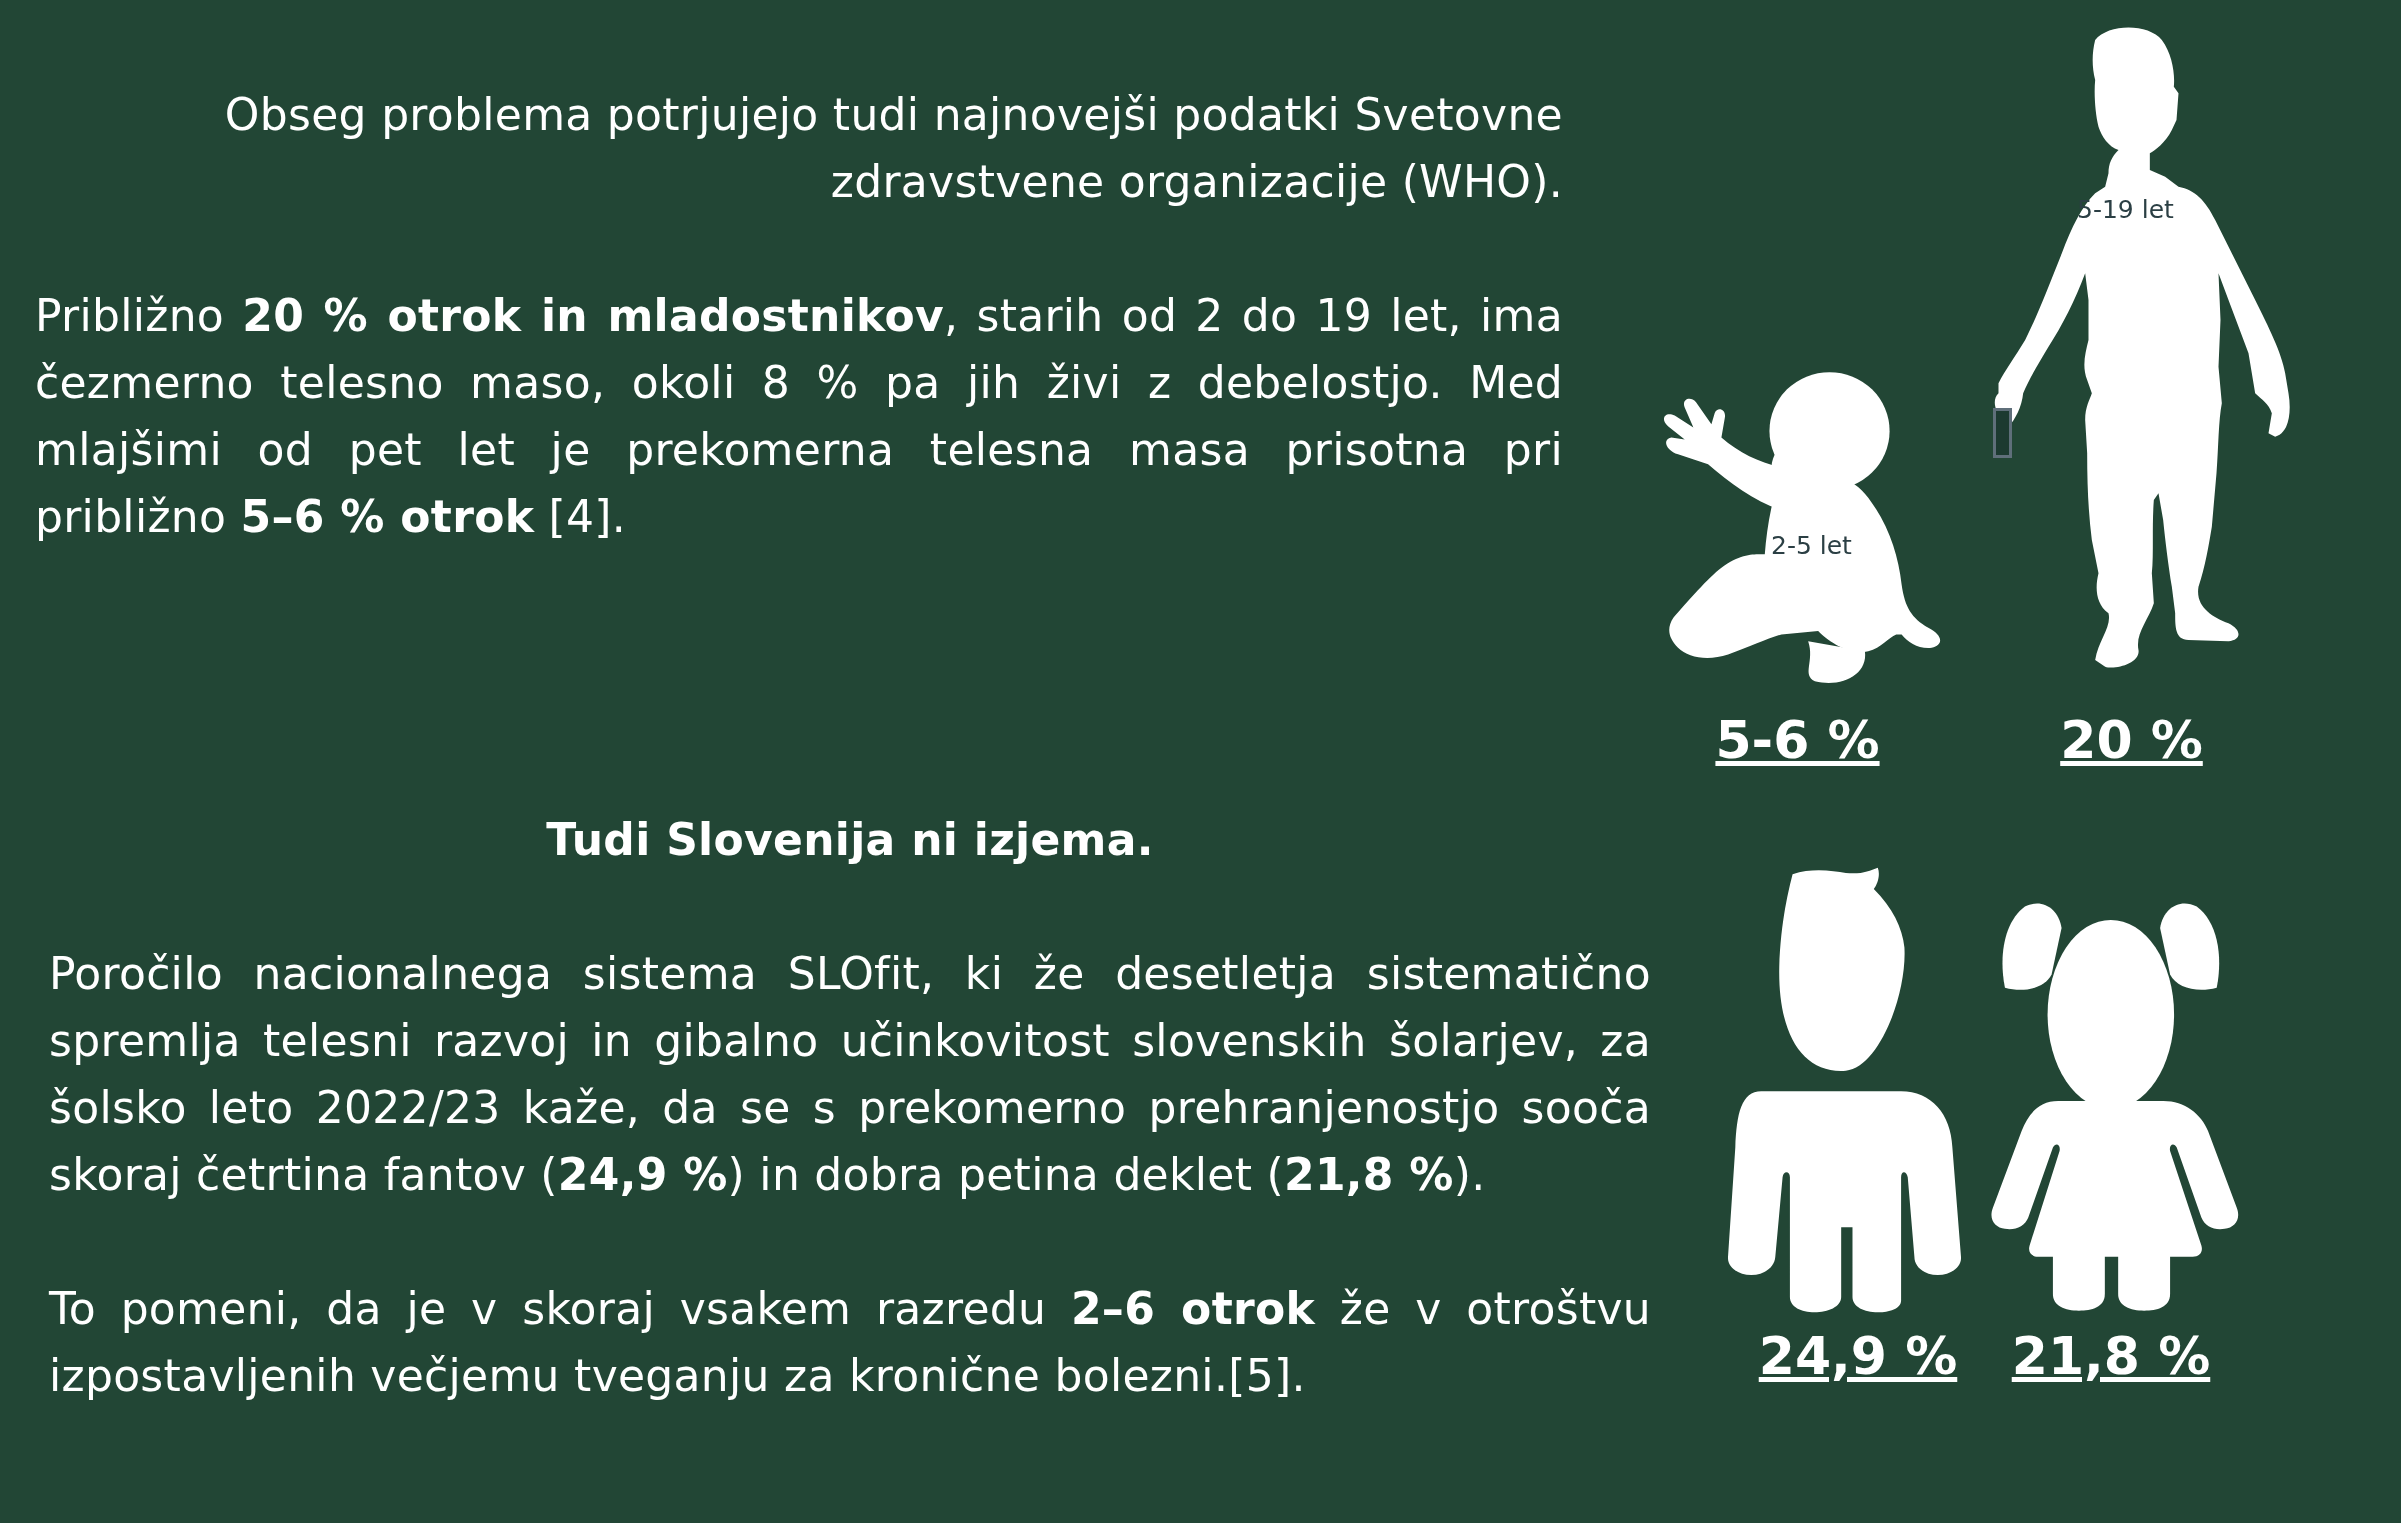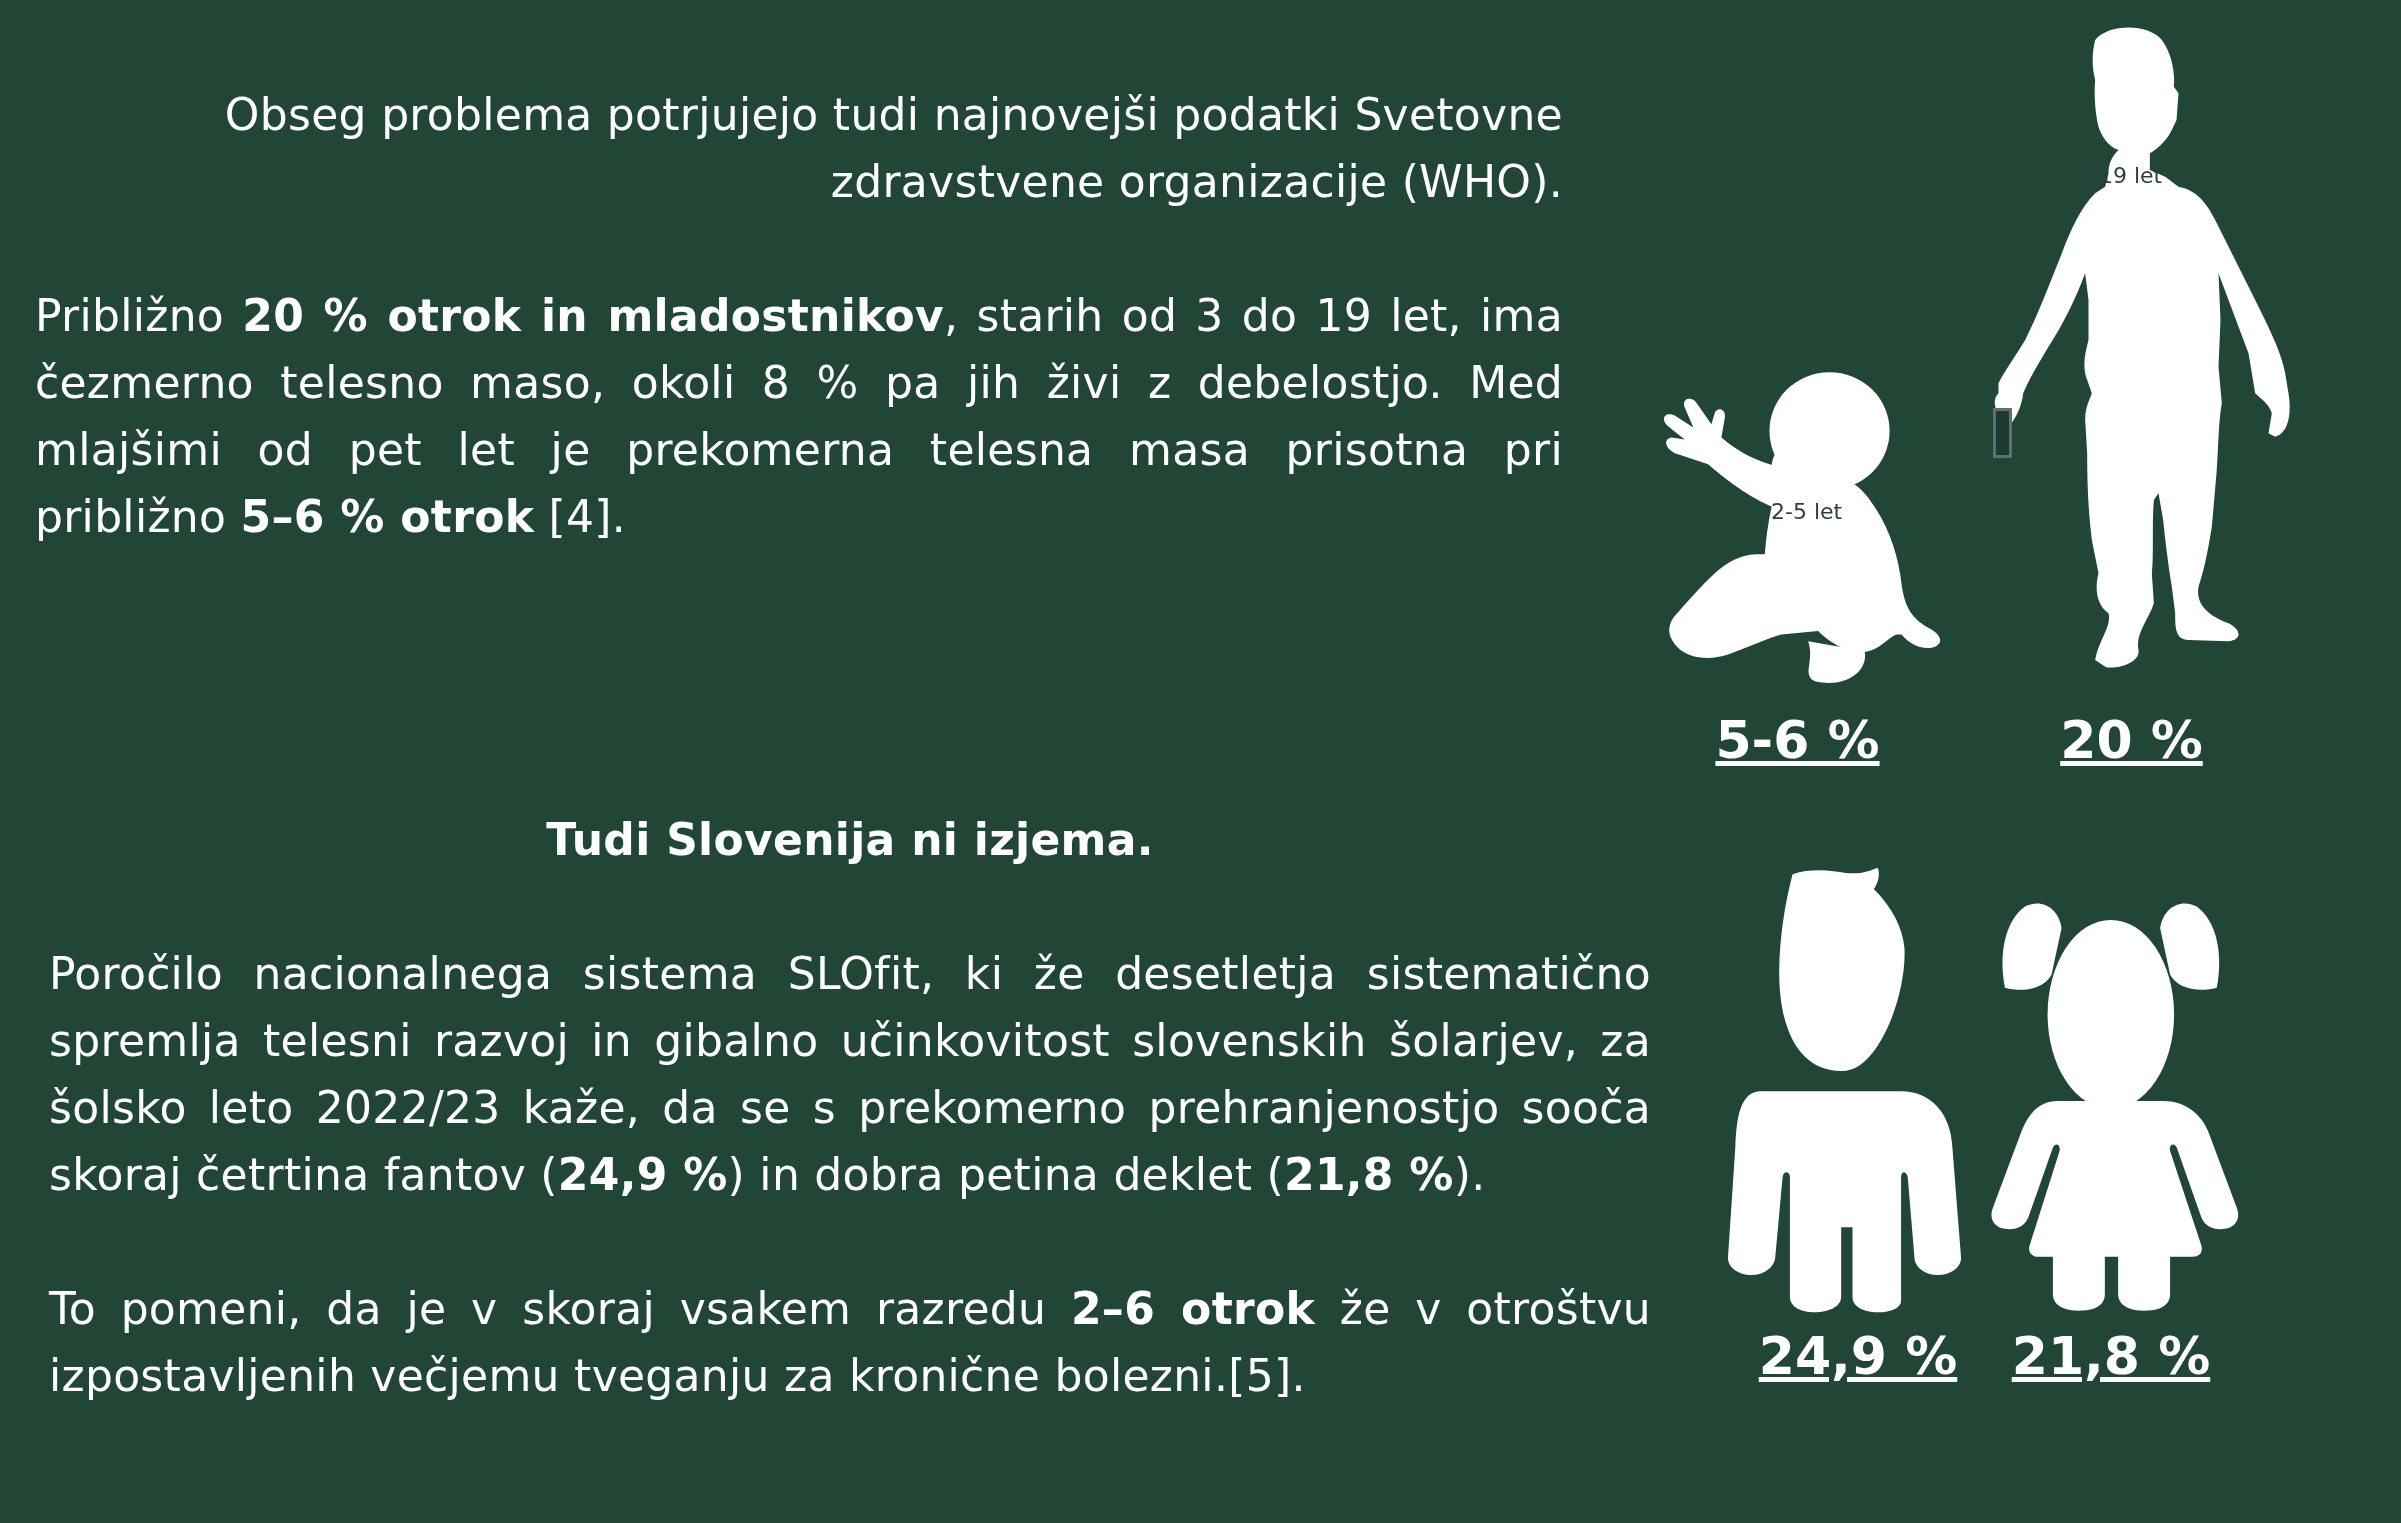--- a/index.html
+++ b/index.html
@@ -30,39 +30,40 @@
       font-weight: 700;
       font-size: 52px;
       color: #ffffff;
       white-space: nowrap;
       text-align: center;
       text-decoration: underline;
     }
     .age-label {
       position: absolute;
       font-family: "DejaVu Sans", sans-serif;
-      font-size: 22px;
+      font-size: 25px;
       color: #2b3f44;
       white-space: nowrap;
+      margin-top: 32px;
     }
     svg.fig { position: absolute; overflow: visible; }
     .cursor-box {
       position: absolute;
       left: 1993px; top: 408px; width: 13.3px; height: 44px;
       border: 3.3px solid #5f6f7a;
       background: #1c3a30;
     }
   </style>
 </head>
 <body>
 
 <div id="top-text" class="para">
   <div class="line-left">Obseg problema potrjujejo tudi najnovejši podatki Svetovne zdravstvene organizacije (WHO).</div>
   <div class="gap"></div>
-  <div><span>Približno </span><b>20 % otrok in mladostnikov</b><span>, starih od 3 do 19 let, ima čezmerno telesno maso, okoli 8 % pa jih živi z debelostjo. Med mlajšimi od pet let je prekomerna telesna masa prisotna pri približno </span><b>5–6 % otrok</b><span> [4].</span></div>
+  <div><span>Približno </span><b>20 % otrok in mladostnikov</b><span>, starih od 2 do 19 let, ima čezmerno telesno maso, okoli 8 % pa jih živi z debelostjo. Med mlajšimi od pet let je prekomerna telesna masa prisotna pri približno </span><b>5–6 % otrok</b><span> [4].</span></div>
 </div>
 
 <svg class="fig" style="left:1648px;top:354px" width="307" height="334" viewBox="0 0 460 500">
   <g fill="#ffffff">
 
     <ellipse cx="272" cy="115" rx="90" ry="88"></ellipse>
     <ellipse cx="215" cy="170" rx="30" ry="35"></ellipse>
 
     <path d="M230 240 C180 235 130 200 90 165 L45 150 C28 145 20 128 35 125 L55 128 L30 108 C18 98 25 85 40 92 L68 110 L55 80 C50 68 63 62 72 72 L95 105 L100 88 C104 78 118 82 115 96 L110 125 C150 160 200 175 250 175 Z"></path>
 

